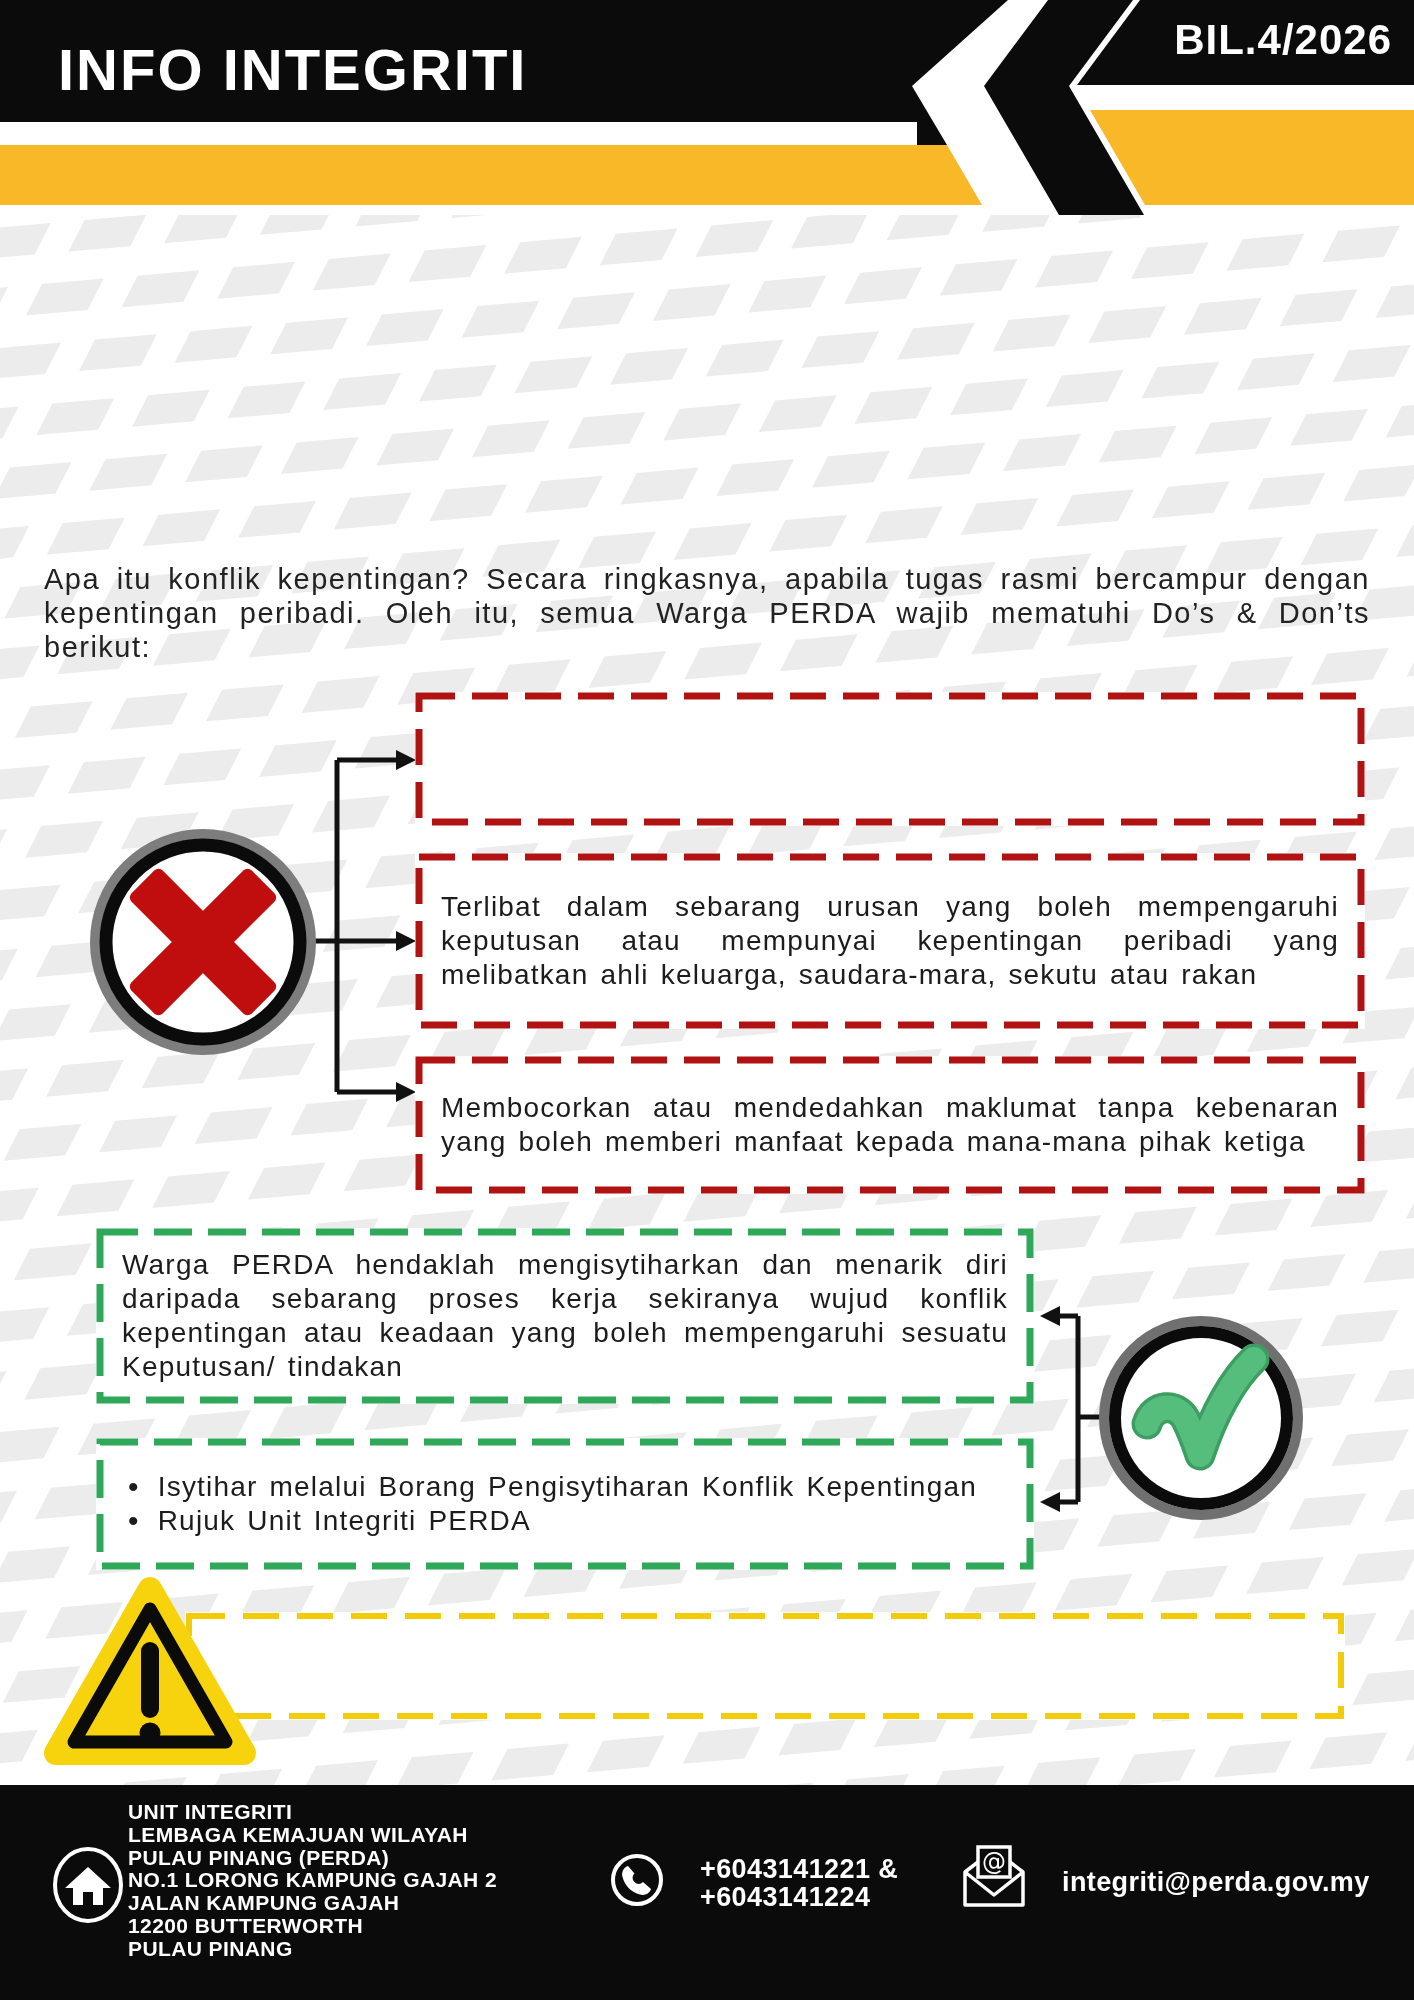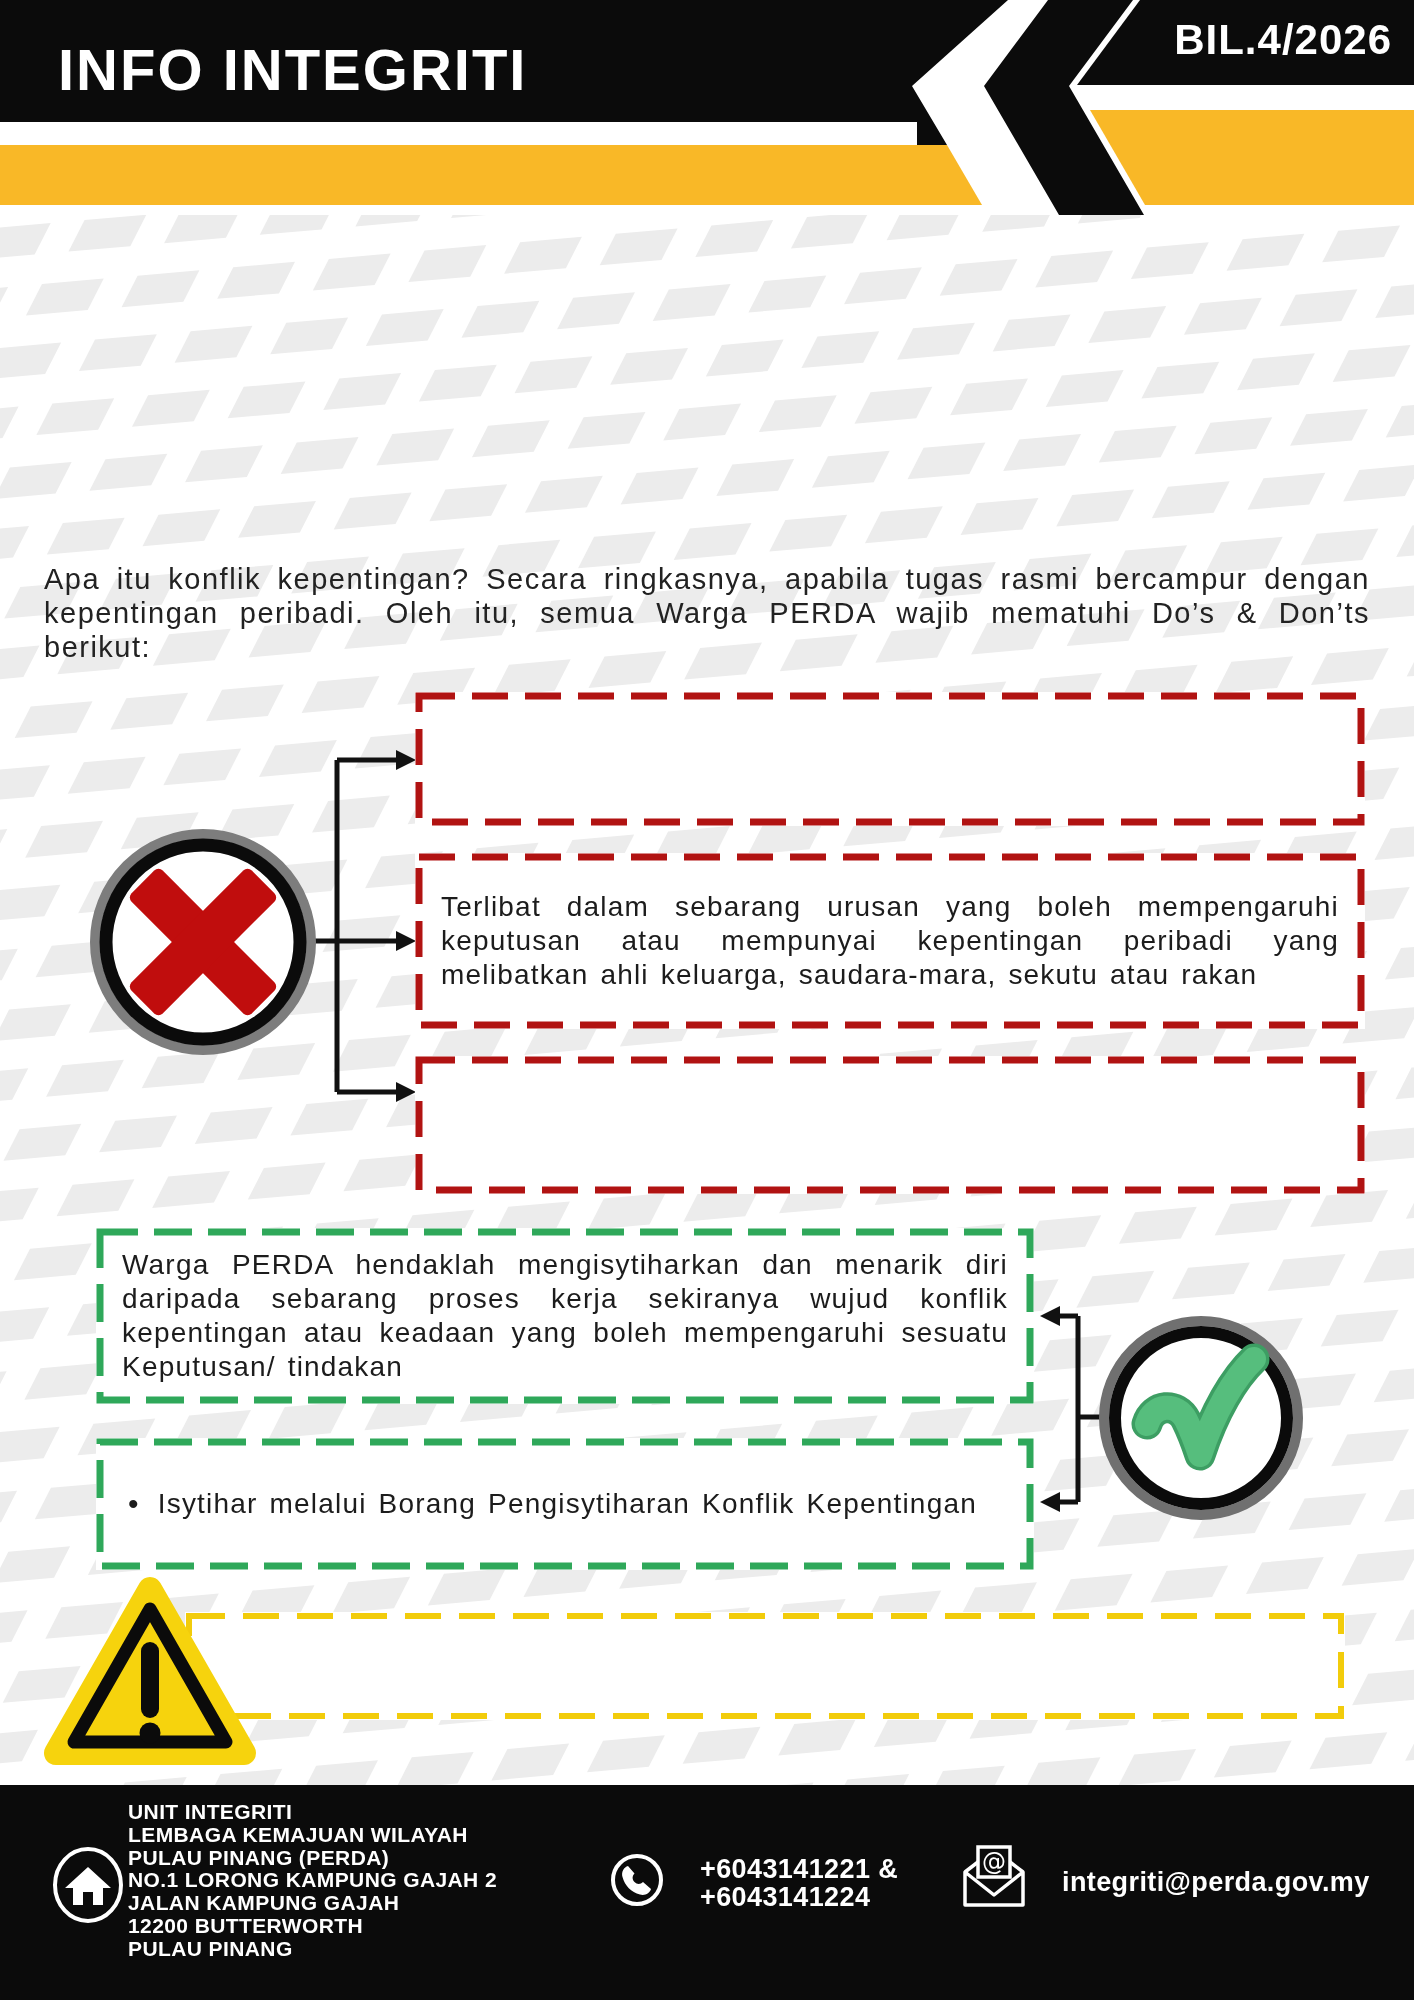--- a/index.html
+++ b/index.html
@@ -541,35 +541,39 @@
   <div id="dont-box-2" class="dashbox">
     <svg class="frame" width="950" height="176">
         <rect x="4" y="4" width="942" height="168" fill="none" stroke="#B11312" stroke-width="7" stroke-dasharray="36 17"></rect>
       </svg>
     <div class="txt">Terlibat dalam sebarang urusan yang boleh mempengaruhi keputusan atau mempunyai kepentingan peribadi yang melibatkan ahli keluarga, saudara-mara, sekutu atau rakan</div>
   </div>
   <div id="dont-box-3" class="dashbox">
     <svg class="frame" width="950" height="138">
         <rect x="4" y="4" width="942" height="130" fill="none" stroke="#B11312" stroke-width="7" stroke-dasharray="36 17"></rect>
       </svg>
+    <div class="txt">Membocorkan atau mendedahkan maklumat tanpa kebenaran yang boleh memberi manfaat kepada mana-mana pihak ketiga</div>
   </div>
 
   <div id="do-box-1" class="dashbox">
     <svg class="frame" width="938" height="176">
         <rect x="4" y="4" width="930" height="168" fill="none" stroke="#2FA85A" stroke-width="7" stroke-dasharray="38 16"></rect>
       </svg>
     <div class="txt">Warga PERDA hendaklah mengisytiharkan dan menarik diri daripada sebarang proses kerja sekiranya wujud konflik kepentingan atau keadaan yang boleh mempengaruhi sesuatu Keputusan/ tindakan</div>
   </div>
   <div id="do-box-2" class="dashbox">
     <svg class="frame" width="938" height="132">
         <rect x="4" y="4" width="930" height="124" fill="none" stroke="#2FA85A" stroke-width="7" stroke-dasharray="38 16"></rect>
       </svg>
     <div class="txt">
       <div class="bullet">
           <span>Isytihar melalui Borang Pengisytiharan Konflik Kepentingan</span>
+        </div>
+      <div class="bullet">
+          <span>Rujuk Unit Integriti PERDA</span>
         </div>
     </div>
   </div>
 
   <svg class="icon-abs" style="left:1095px;top:1312px;" width="212" height="212" viewBox="0 0 212 212">
     <circle cx="106" cy="106" r="97" fill="none" stroke="#707070" stroke-width="10"></circle>
     <circle cx="106" cy="106" r="86" fill="#ffffff" stroke="#0B0B0B" stroke-width="12"></circle>
     <path d="M52 112 C58 92 82 90 91 108 C97 120 101 131 105 143 C119 100 139 66 159 47" fill="none" stroke="#3D9E63" stroke-width="31" stroke-linecap="round" stroke-linejoin="round"></path>
     <path d="M52 112 C58 92 82 90 91 108 C97 120 101 131 105 143 C119 100 139 66 159 47" fill="none" stroke="#56BE7D" stroke-width="24" stroke-linecap="round" stroke-linejoin="round"></path>
   </svg>

